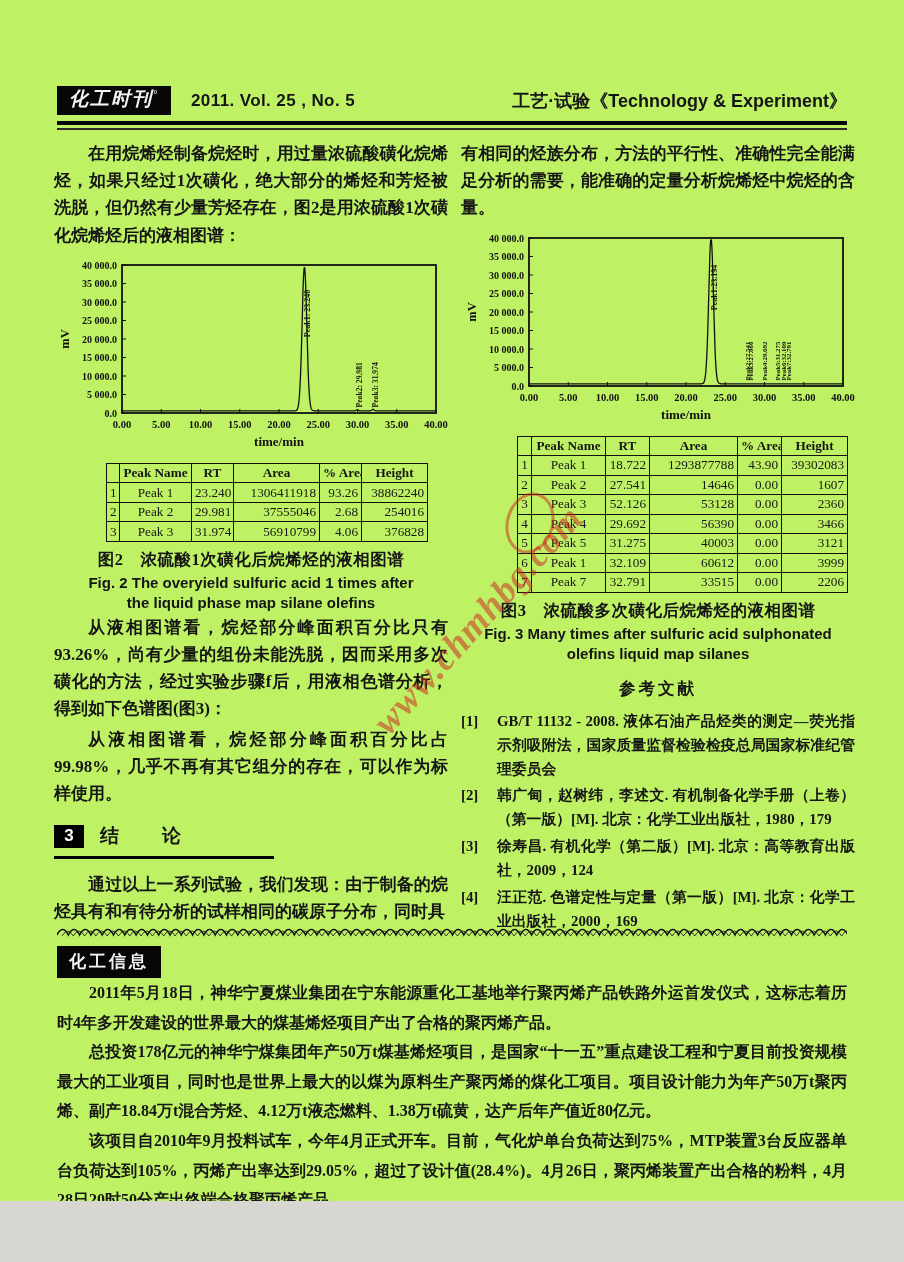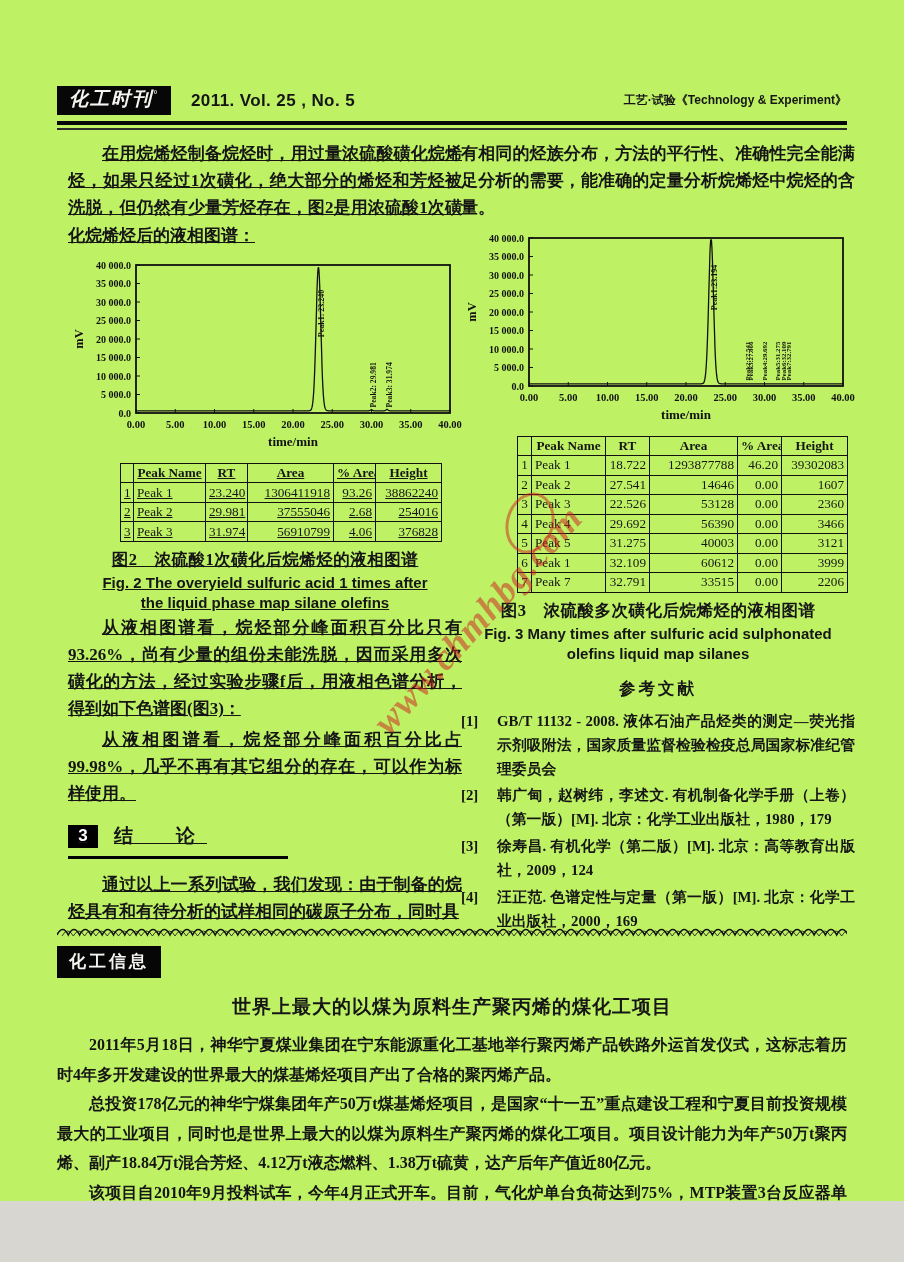--- a/index.html
+++ b/index.html
@@ -7,34 +7,34 @@
     width:904px;height:1201px;position:relative;margin:0 auto;
     background:#bef264;color:#151515;overflow:hidden;
     font-family:"Liberation Serif","DejaVu Serif",serif;
   }
   
   .header{position:absolute;left:57px;top:86px;width:790px;display:flex;align-items:center;}
   .logo{background:#070707;color:#f5f4f0;font-style:italic;font-weight:bold;
         font-size:19px;padding:3px 12px 5px;letter-spacing:2px;line-height:1.1;}
   .logo sup{font-size:10px;}
   .issue{margin-left:20px;font-family:"Liberation Sans",sans-serif;font-weight:bold;font-size:17px;letter-spacing:.4px;}
-  .header-right{margin-left:auto;font-family:"Liberation Sans",sans-serif;font-weight:bold;font-size:12px;}
+  .header-right{margin-left:auto;font-family:"Liberation Sans",sans-serif;font-weight:bold;font-size:18px;}
   .rule-thick{position:absolute;left:57px;top:121px;width:790px;height:4px;background:#060606;}
   .rule-thin{position:absolute;left:57px;top:128px;width:790px;height:2px;background:#2b2b2b;}
   
   .col{position:absolute;top:140px;width:394px;}
-  .col-left{left:68px;text-decoration:underline;}
+  .col-left{left:54px;}
   .col-right{left:461px;}
   .para{font-size:17px;line-height:1.6;text-align:justify;text-indent:2em;margin:0 0 3px;font-weight:600;}
   .chart{margin:8px 0 2px;}
   .peak-table{border-collapse:collapse;table-layout:fixed;font-size:13.2px;}
   .peak-table th,.peak-table td{border:1.6px solid #111;padding:0 3px;height:18.5px;line-height:1.05;overflow:hidden;white-space:nowrap;}
   .peak-table th{font-weight:bold;text-align:center;}
   .c-center{text-align:center;}
-  .c-left{text-align:left;}
+  .c-left{text-align:center;}
   .c-right{text-align:right;}
   .cap-cn{font-size:16.5px;font-weight:bold;text-align:center;margin:7px 0 2px;letter-spacing:.5px;}
   .cap-en{font-family:"Liberation Sans",sans-serif;font-size:15px;font-weight:bold;text-align:center;margin:3px 0;}
   .section-head{display:flex;align-items:center;gap:16px;margin:16px 0 12px;
                 border-bottom:3px solid #000;width:220px;padding-bottom:7px;}
   .sec-num{background:#000;color:#fff;font-family:"Liberation Sans",sans-serif;font-weight:bold;
            font-size:17px;width:30px;height:23px;display:flex;align-items:center;justify-content:center;flex-shrink:0;}
   .sec-title{font-size:19px;font-weight:bold;letter-spacing:12px;white-space:nowrap;}
   .refs-title{font-size:16.5px;font-weight:bold;text-align:center;margin:16px 0 10px;letter-spacing:3px;}
   .ref{display:flex;font-size:14.8px;line-height:1.62;margin-bottom:3px;font-weight:600;}
@@ -246,35 +246,35 @@
               <th>% Area</th>
               <th>Height</th>
             </tr>
           </thead>
           <tbody>
             <tr>
               <td class="c-center">1</td>
               <td class="c-left">Peak 1</td>
               <td class="c-right">18.722</td>
               <td class="c-right">1293877788</td>
-              <td class="c-right">46.20</td>
+              <td class="c-right">43.90</td>
               <td class="c-right">39302083</td>
             </tr>
             <tr>
               <td class="c-center">2</td>
               <td class="c-left">Peak 2</td>
               <td class="c-right">27.541</td>
               <td class="c-right">14646</td>
               <td class="c-right">0.00</td>
               <td class="c-right">1607</td>
             </tr>
             <tr>
               <td class="c-center">3</td>
               <td class="c-left">Peak 3</td>
-              <td class="c-right">22.526</td>
+              <td class="c-right">52.126</td>
               <td class="c-right">53128</td>
               <td class="c-right">0.00</td>
               <td class="c-right">2360</td>
             </tr>
             <tr>
               <td class="c-center">4</td>
               <td class="c-left">Peak 4</td>
               <td class="c-right">29.692</td>
               <td class="c-right">56390</td>
               <td class="c-right">0.00</td>
@@ -331,21 +331,20 @@
       </div>
   </div>
 
   <div class="wave" id="wave-host"><svg viewBox="0 0 790 16" width="100%" height="16">
         <path d="M0 12 q5.65 -11 11.3 0 q5.65 -11 11.3 0 q5.65 -11 11.3 0 q5.65 -11 11.3 0 q5.65 -11 11.3 0 q5.65 -11 11.3 0 q5.65 -11 11.3 0 q5.65 -11 11.3 0 q5.65 -11 11.3 0 q5.65 -11 11.3 0 q5.65 -11 11.3 0 q5.65 -11 11.3 0 q5.65 -11 11.3 0 q5.65 -11 11.3 0 q5.65 -11 11.3 0 q5.65 -11 11.3 0 q5.65 -11 11.3 0 q5.65 -11 11.3 0 q5.65 -11 11.3 0 q5.65 -11 11.3 0 q5.65 -11 11.3 0 q5.65 -11 11.3 0 q5.65 -11 11.3 0 q5.65 -11 11.3 0 q5.65 -11 11.3 0 q5.65 -11 11.3 0 q5.65 -11 11.3 0 q5.65 -11 11.3 0 q5.65 -11 11.3 0 q5.65 -11 11.3 0 q5.65 -11 11.3 0 q5.65 -11 11.3 0 q5.65 -11 11.3 0 q5.65 -11 11.3 0 q5.65 -11 11.3 0 q5.65 -11 11.3 0 q5.65 -11 11.3 0 q5.65 -11 11.3 0 q5.65 -11 11.3 0 q5.65 -11 11.3 0 q5.65 -11 11.3 0 q5.65 -11 11.3 0 q5.65 -11 11.3 0 q5.65 -11 11.3 0 q5.65 -11 11.3 0 q5.65 -11 11.3 0 q5.65 -11 11.3 0 q5.65 -11 11.3 0 q5.65 -11 11.3 0 q5.65 -11 11.3 0 q5.65 -11 11.3 0 q5.65 -11 11.3 0 q5.65 -11 11.3 0 q5.65 -11 11.3 0 q5.65 -11 11.3 0 q5.65 -11 11.3 0 q5.65 -11 11.3 0 q5.65 -11 11.3 0 q5.65 -11 11.3 0 q5.65 -11 11.3 0 q5.65 -11 11.3 0 q5.65 -11 11.3 0 q5.65 -11 11.3 0 q5.65 -11 11.3 0 q5.65 -11 11.3 0 q5.65 -11 11.3 0 q5.65 -11 11.3 0 q5.65 -11 11.3 0 q5.65 -11 11.3 0 q5.65 -11 11.3 0" fill="none" stroke="#111" stroke-width="1.6"></path>
         <path d="M5 13 q5.65 -10 11.3 0 q5.65 -10 11.3 0 q5.65 -10 11.3 0 q5.65 -10 11.3 0 q5.65 -10 11.3 0 q5.65 -10 11.3 0 q5.65 -10 11.3 0 q5.65 -10 11.3 0 q5.65 -10 11.3 0 q5.65 -10 11.3 0 q5.65 -10 11.3 0 q5.65 -10 11.3 0 q5.65 -10 11.3 0 q5.65 -10 11.3 0 q5.65 -10 11.3 0 q5.65 -10 11.3 0 q5.65 -10 11.3 0 q5.65 -10 11.3 0 q5.65 -10 11.3 0 q5.65 -10 11.3 0 q5.65 -10 11.3 0 q5.65 -10 11.3 0 q5.65 -10 11.3 0 q5.65 -10 11.3 0 q5.65 -10 11.3 0 q5.65 -10 11.3 0 q5.65 -10 11.3 0 q5.65 -10 11.3 0 q5.65 -10 11.3 0 q5.65 -10 11.3 0 q5.65 -10 11.3 0 q5.65 -10 11.3 0 q5.65 -10 11.3 0 q5.65 -10 11.3 0 q5.65 -10 11.3 0 q5.65 -10 11.3 0 q5.65 -10 11.3 0 q5.65 -10 11.3 0 q5.65 -10 11.3 0 q5.65 -10 11.3 0 q5.65 -10 11.3 0 q5.65 -10 11.3 0 q5.65 -10 11.3 0 q5.65 -10 11.3 0 q5.65 -10 11.3 0 q5.65 -10 11.3 0 q5.65 -10 11.3 0 q5.65 -10 11.3 0 q5.65 -10 11.3 0 q5.65 -10 11.3 0 q5.65 -10 11.3 0 q5.65 -10 11.3 0 q5.65 -10 11.3 0 q5.65 -10 11.3 0 q5.65 -10 11.3 0 q5.65 -10 11.3 0 q5.65 -10 11.3 0 q5.65 -10 11.3 0 q5.65 -10 11.3 0 q5.65 -10 11.3 0 q5.65 -10 11.3 0 q5.65 -10 11.3 0 q5.65 -10 11.3 0 q5.65 -10 11.3 0 q5.65 -10 11.3 0 q5.65 -10 11.3 0 q5.65 -10 11.3 0 q5.65 -10 11.3 0 q5.65 -10 11.3 0 q5.65 -10 11.3 0" fill="none" stroke="#111" stroke-width="1" stroke-opacity="0.8"></path>
       </svg></div>
 
   <section class="news">
     <div class="news-tag">化工信息</div>
-    <h2 class="news-title">世界上最大的以煤为原料生产聚丙烯的煤化工项目</h2>
     <p class="news-para">2011年5月18日，神华宁夏煤业集团在宁东能源重化工基地举行聚丙烯产品铁路外运首发仪式，这标志着历时4年多开发建设的世界最大的煤基烯烃项目产出了合格的聚丙烯产品。</p>
     <p class="news-para">总投资178亿元的神华宁煤集团年产50万t煤基烯烃项目，是国家“十一五”重点建设工程和宁夏目前投资规模最大的工业项目，同时也是世界上最大的以煤为原料生产聚丙烯的煤化工项目。项目设计能力为年产50万t聚丙烯、副产18.84万t混合芳烃、4.12万t液态燃料、1.38万t硫黄，达产后年产值近80亿元。</p>
     <p class="news-para">该项目自2010年9月投料试车，今年4月正式开车。目前，气化炉单台负荷达到75%，MTP装置3台反应器单台负荷达到105%，丙烯产出率达到29.05%，超过了设计值(28.4%)。4月26日，聚丙烯装置产出合格的粉料，4月28日20时50分产出终端合格聚丙烯产品。</p>
   </section>
 
   <div class="pageno">— 16 —</div>
 
   <div class="watermark">www.chmhbg.com</div>
   <div class="red-ellipse"></div>
 

